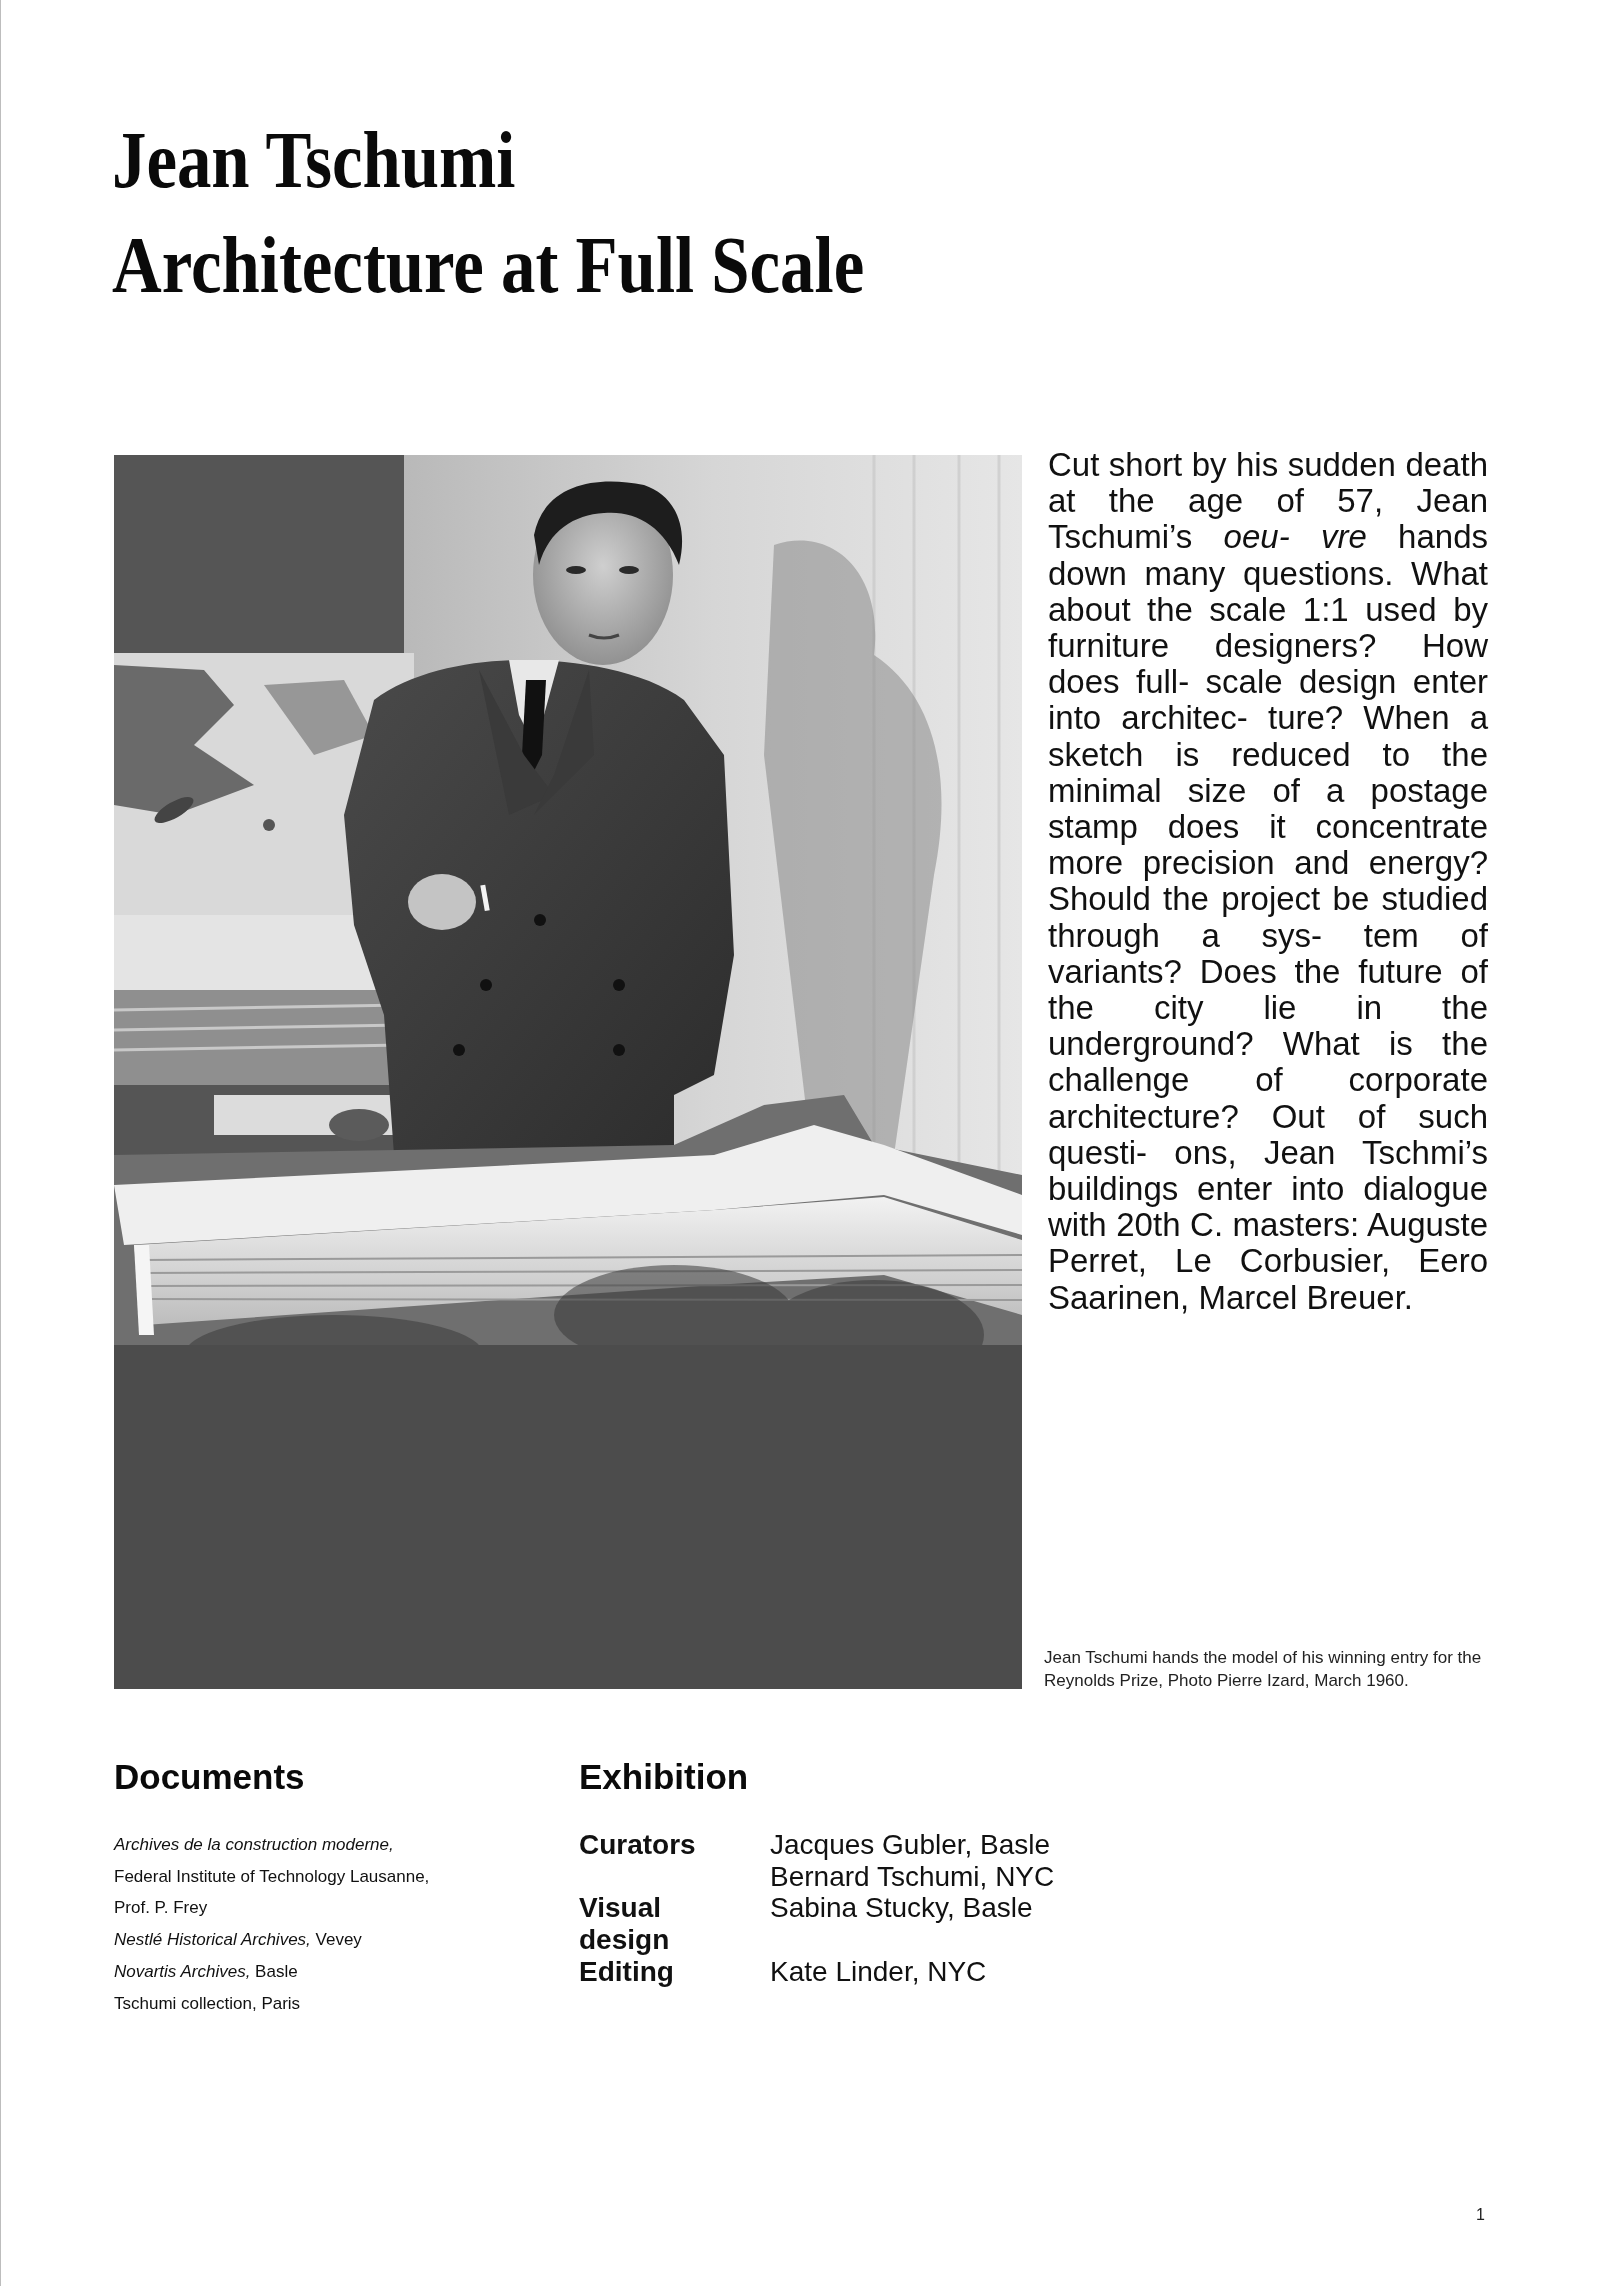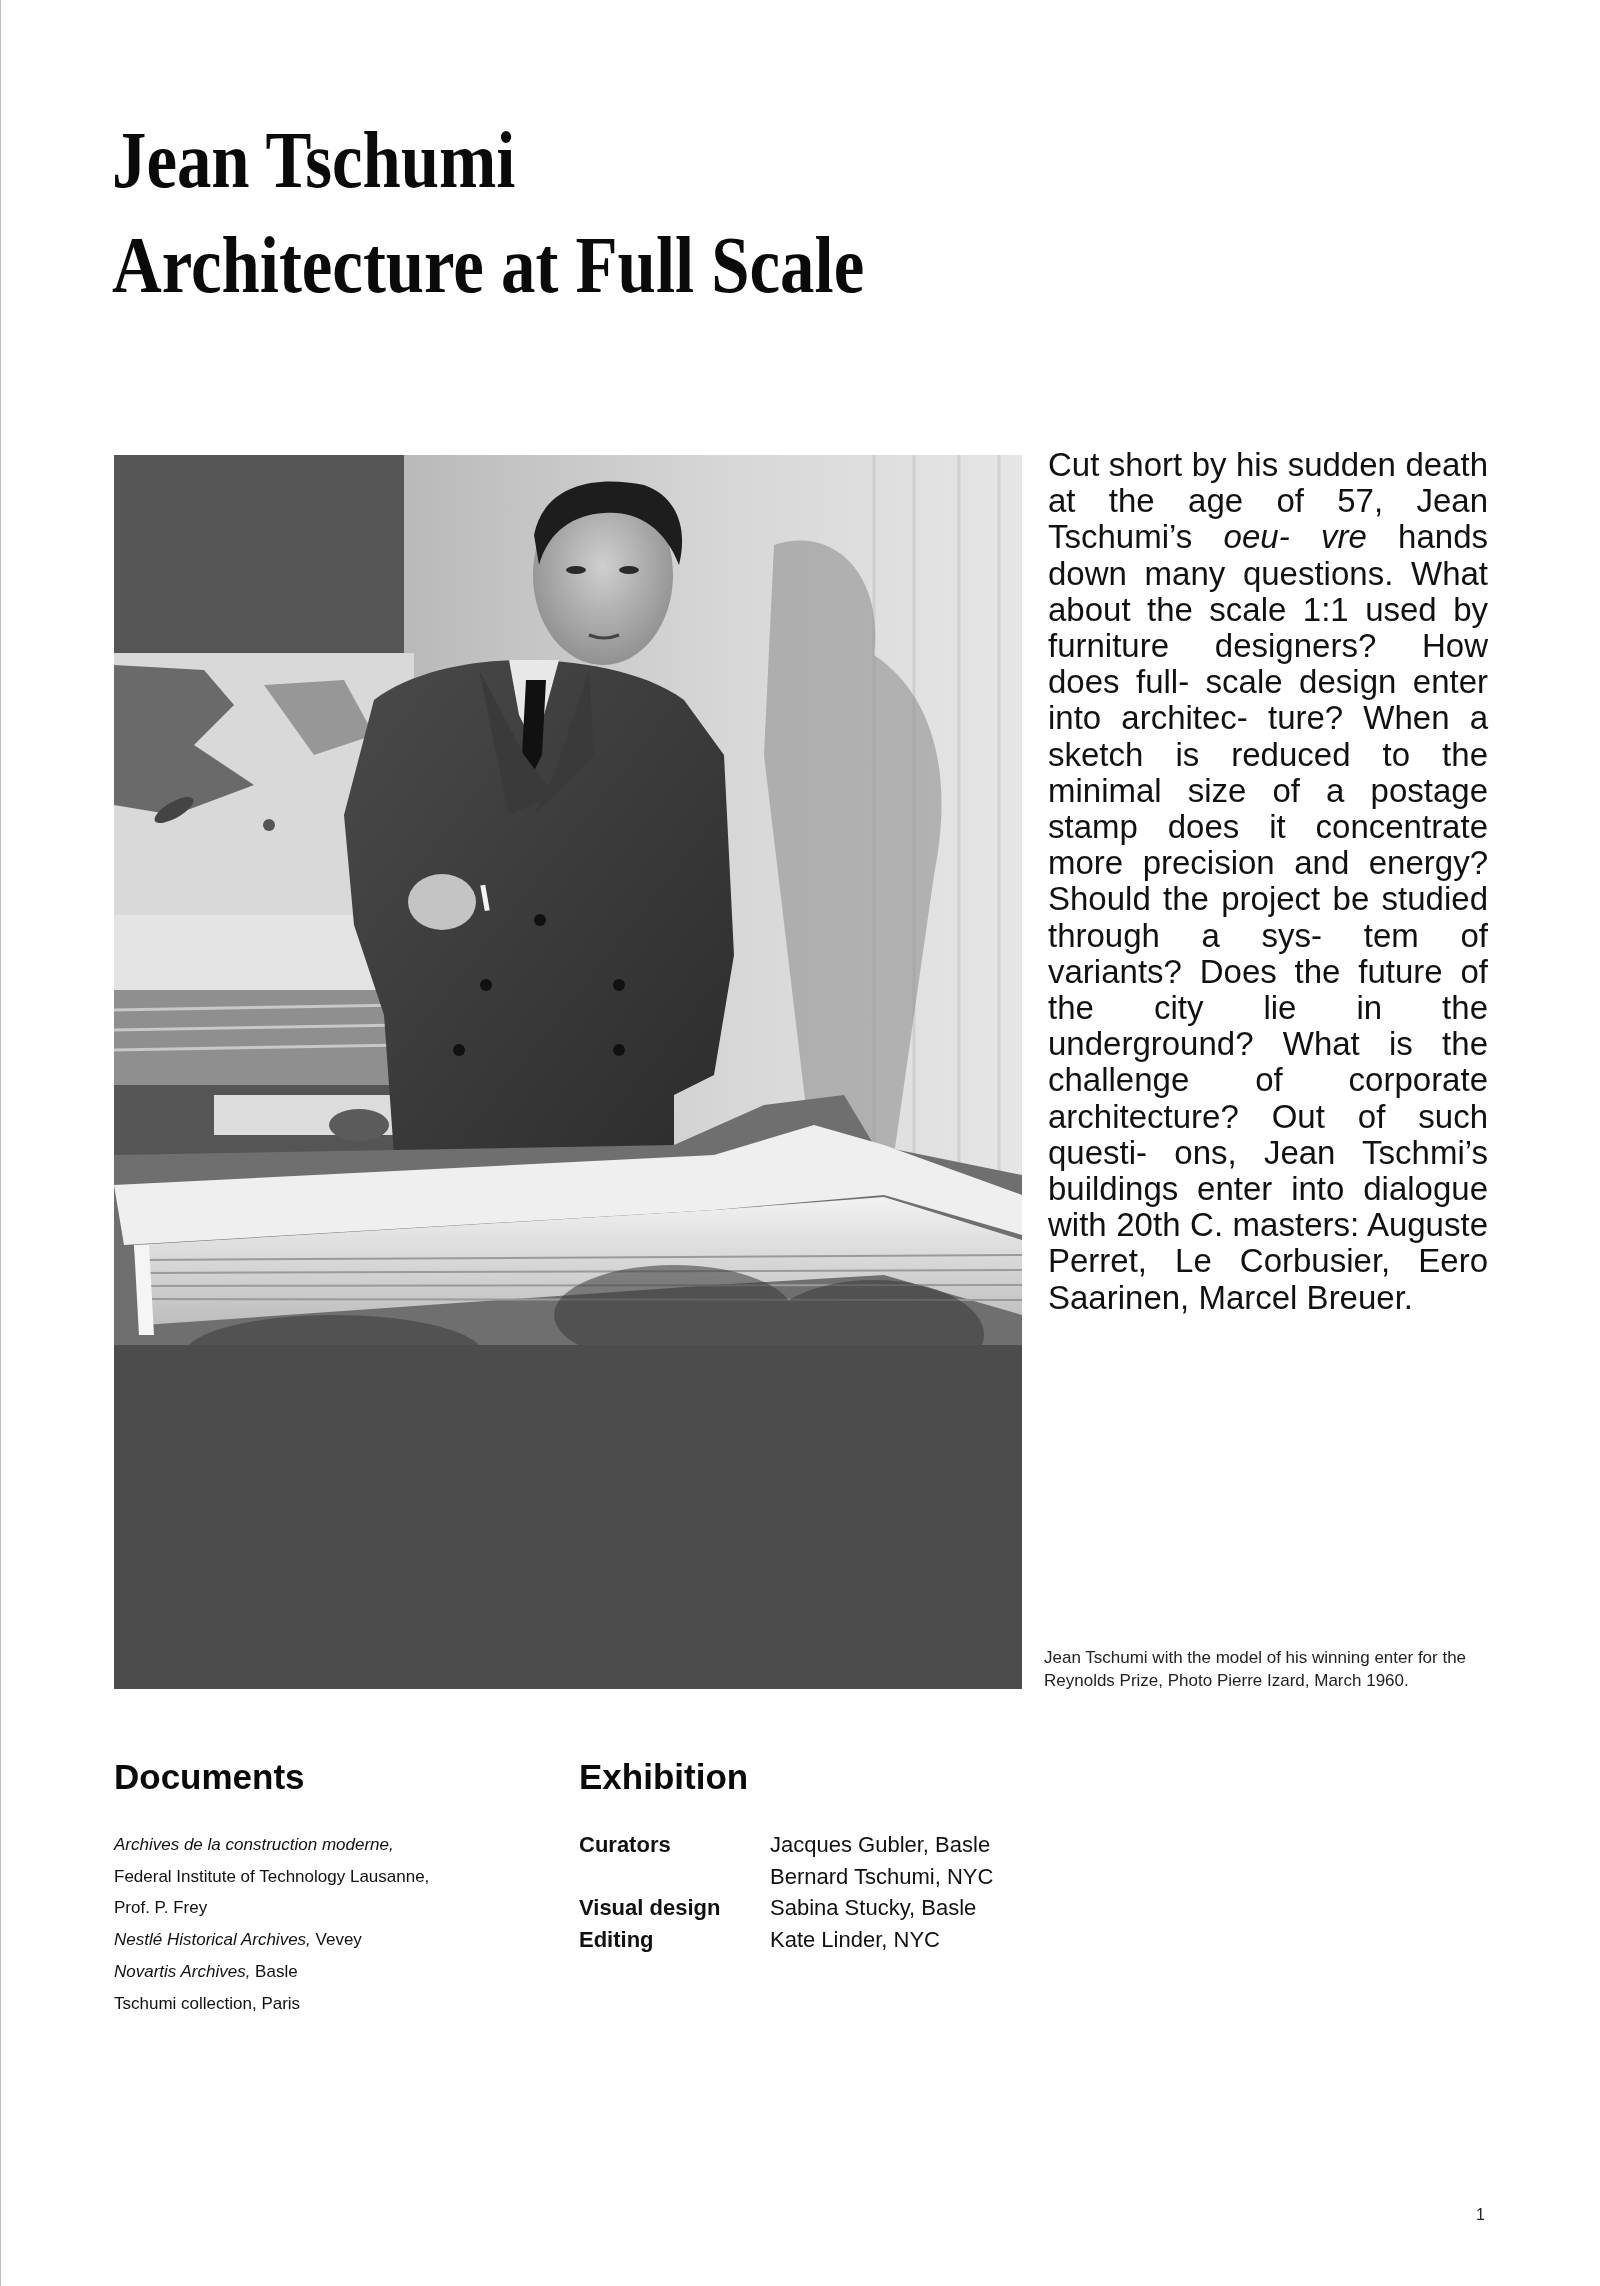--- a/index.html
+++ b/index.html
@@ -27,21 +27,21 @@
     font-weight: bold; font-size: 35px; line-height: 40px; color: #0a0a0a; margin: 0; }
   .docs-title { left: 114px; top: 1757px; }
   .exh-title { left: 579px; top: 1757px; }
 
   .docs-list { position: absolute; left: 114px; top: 1829px; margin: 0; padding: 0; list-style: none;
     font-family: "Liberation Sans", "DejaVu Sans", sans-serif; font-size: 17px; line-height: 31.7px; color: #111; }
   .docs-list li { white-space: nowrap; }
   .docs-list .it { font-style: italic; }
 
   .credits { position: absolute; left: 579px; top: 1829px;
-    font-family: "Liberation Sans", "DejaVu Sans", sans-serif; font-size: 22px; line-height: 31.7px; color: #111; }
+    font-family: "Liberation Sans", "DejaVu Sans", sans-serif; font-size: 28px; line-height: 31.7px; color: #111; }
   .credit-row { display: flex; }
   .credit-label { width: 175px; font-weight: bold; }
   .credit-values div { white-space: nowrap; margin-left: 16px; }
 
   .page-number { position: absolute; left: 1476px; top: 2206px;
     font-family: "Liberation Sans", "DejaVu Sans", sans-serif; font-size: 16px; color: #222; }
 </style>
 </head>
 <body>
 
@@ -146,21 +146,21 @@
       <ellipse cx="760" cy="880" rx="110" ry="55"></ellipse>
       <ellipse cx="220" cy="900" rx="150" ry="40"></ellipse>
     </g>
     <rect x="0" y="890" width="908" height="344" fill="#4c4c4c"></rect>
   </svg>
 </div>
 
 <p class="intro"><span>Cut short by his sudden death at the age of 57, Jean Tschumi’s </span><em>oeu- vre</em><span> hands down many questions. What about the scale 1:1 used by furniture designers? How does full- scale design enter into architec- ture? When a sketch is reduced to the minimal size of a postage stamp does it concentrate more precision and energy? Should the project be studied through a sys- tem of variants? Does the future of the city lie in the underground? What is the challenge of corporate architecture? Out of such questi- ons, Jean Tschmi’s buildings enter into dialogue with 20th C. masters: Auguste Perret, Le Corbusier, Eero Saarinen, Marcel Breuer.</span></p>
 
 <p class="caption">
-  <span>Jean Tschumi with the model of his winning enter for the</span><br>
+  <span>Jean Tschumi hands the model of his winning entry for the</span><br>
   <span>Reynolds Prize, Photo Pierre Izard, March 1960.</span>
 </p>
 
 <h2 class="section-title docs-title">Documents</h2>
 <ul class="docs-list">
   <li><span class="it">Archives de la construction moderne,</span><span></span></li>
   <li><span class="it"></span><span>Federal Institute of Technology Lausanne,</span></li>
   <li><span class="it"></span><span>Prof. P. Frey</span></li>
   <li><span class="it">Nestlé Historical Archives,</span><span> Vevey</span></li>
   <li><span class="it">Novartis Archives,</span><span> Basle</span></li>

